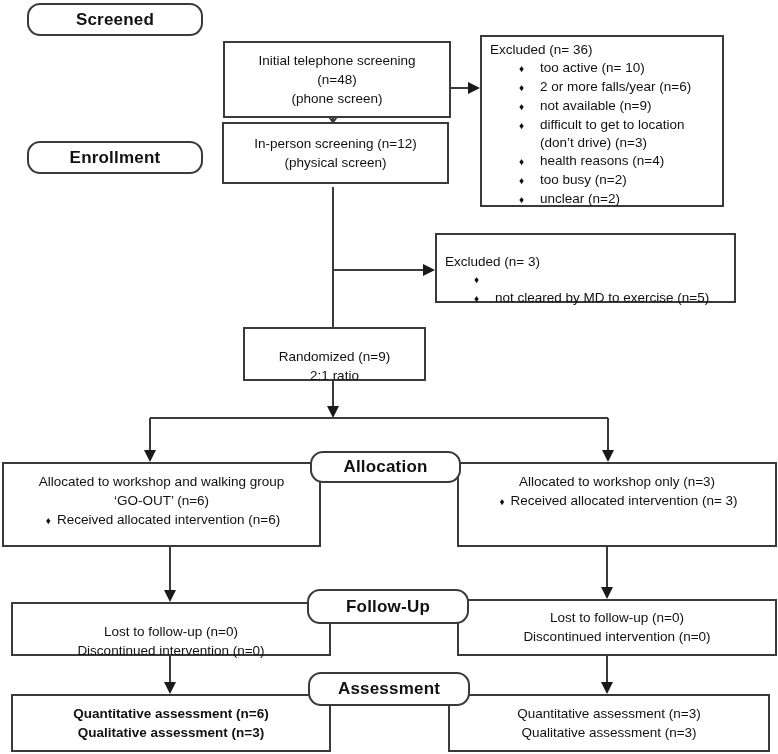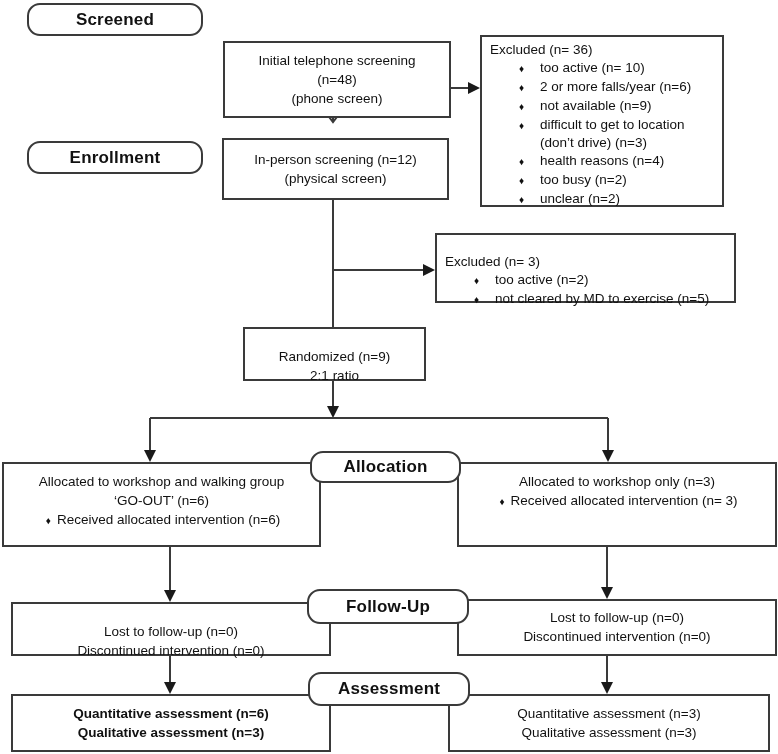--- a/index.html
+++ b/index.html
@@ -124,31 +124,30 @@
         <span class="dia">♦</span>
         <span>too busy (n=2)</span>
         </li>
       <li>
         <span class="dia">♦</span>
         <span>unclear (n=2)</span>
         </li>
     </ul>
   </div>
 
-  <div class="box center pad-top10" style="left:222px; top:138px; width:227px; height:62px;">
+  <div class="box center pad-top10" style="left:222px; top:122px; width:227px; height:62px;">
     <div>In-person screening (n=12)</div>
     <div>(physical screen)</div>
   </div>
 
   <div class="box exc pad-top6" style="left:435px; top:233px; width:301px; height:70px;">
     <div>Excluded (n= 3)</div>
     <ul class="dlist">
       <li>
         <span class="dia">♦</span>
-        <span>too active (n=2)</span>
         </li>
       <li>
         <span class="dia">♦</span>
         <span>not cleared by MD to exercise (n=5)</span>
         </li>
     </ul>
   </div>
 
   <div class="box center pad-top6" style="left:243px; top:327px; width:183px; height:54px;">
     <div>Randomized (n=9)</div>

